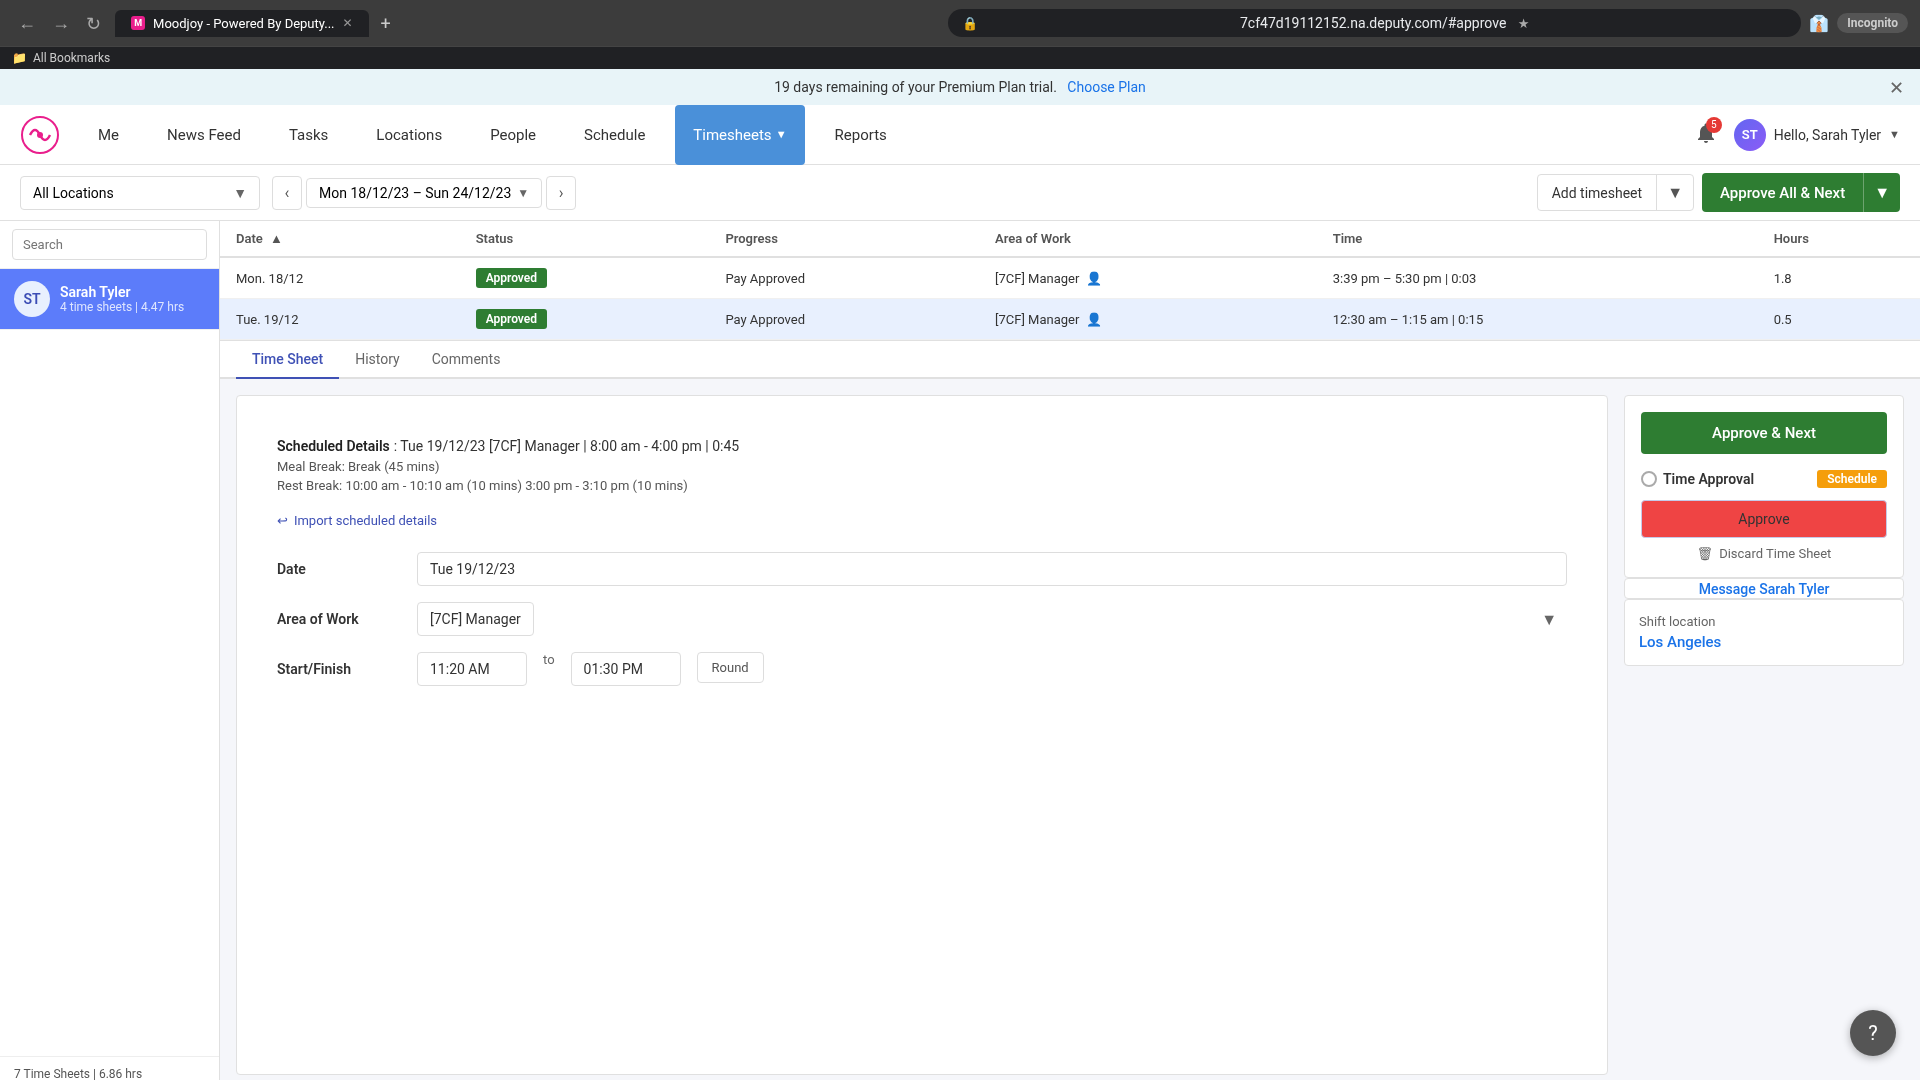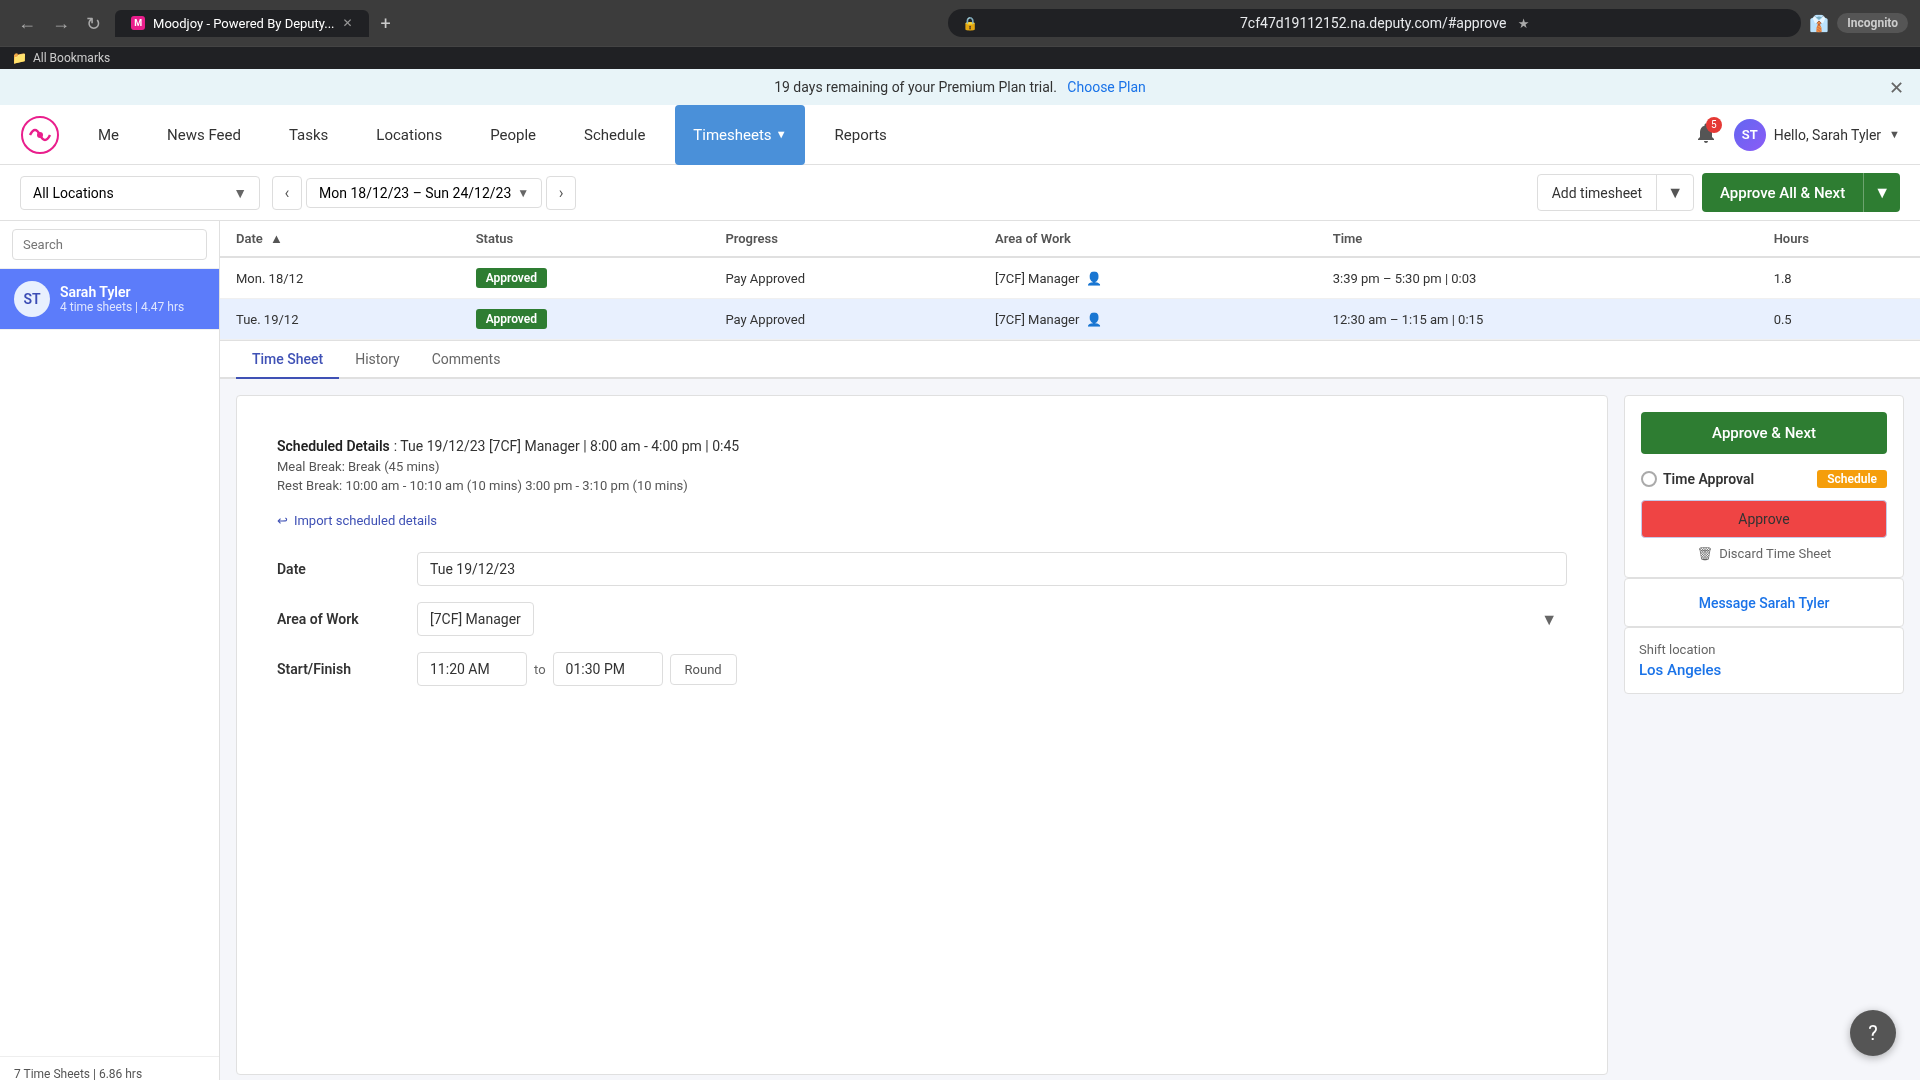--- a/index.html
+++ b/index.html
@@ -99,36 +99,36 @@
     .scheduled-details span { font-size: 14px; color: #333; }
     .scheduled-sub { font-size: 13px; color: #555; margin-top: 4px; }
     .import-btn { display: flex; align-items: center; gap: 6px; color: #3f51b5; font-size: 13px; cursor: pointer; margin-top: 12px; }
 
     .form-row { display: flex; align-items: center; margin-bottom: 16px; }
     .form-label { width: 140px; font-size: 14px; font-weight: 600; color: #333; flex-shrink: 0; }
     .form-input { flex: 1; border: 1px solid #ddd; border-radius: 4px; padding: 8px 12px; font-size: 14px; color: #333; background: #fff; outline: none; }
     .form-select { flex: 1; border: 1px solid #ddd; border-radius: 4px; padding: 8px 12px; font-size: 14px; color: #333; background: #fff; outline: none; appearance: none; position: relative; }
     .select-wrapper { flex: 1; position: relative; }
     .select-arrow { position: absolute; right: 10px; top: 50%; transform: translateY(-50%); color: #666; pointer-events: none; }
-    .time-row { display: flex; align-items: center; gap: 7px; flex: 1; }
+    .time-row { display: flex; align-items: flex-start; gap: 16px; flex: 1; }
     .time-input { border: 1px solid #ddd; border-radius: 4px; padding: 8px 12px; font-size: 14px; color: #333; width: 110px; outline: none; }
     .to-label { font-size: 13px; color: #666; }
     .round-btn { background: none; border: 1px solid #ddd; border-radius: 4px; padding: 7px 14px; font-size: 13px; color: #555; cursor: pointer; }
 
     
     .approve-panel { background: #fff; border-radius: 4px; border: 1px solid #e0e0e0; padding: 16px; }
     .approve-next-btn { width: 100%; background: #2e7d32; color: #fff; border: none; border-radius: 4px; padding: 12px; font-size: 15px; font-weight: 500; cursor: pointer; margin-bottom: 16px; }
     .time-approval-row { display: flex; align-items: center; justify-content: space-between; margin-bottom: 12px; }
     .time-approval-label { display: flex; align-items: center; gap: 6px; font-size: 14px; font-weight: 600; color: #333; }
     .radio-circle { width: 16px; height: 16px; border-radius: 50%; border: 2px solid #aaa; display: inline-block; }
     .pending-badge { background: #f59e0b; color: #fff; padding: 2px 10px; border-radius: 3px; font-size: 12px; font-weight: 600; }
     .approve-btn { width: 100%; background: #ef4444; color: #333; border: 1px solid #c5cae9; border-radius: 4px; padding: 10px; font-size: 14px; cursor: pointer; margin-bottom: 8px; }
     .discard-row { display: flex; align-items: center; gap: 6px; font-size: 13px; color: #666; cursor: pointer; justify-content: center; }
 
-    .message-panel { background: #fff; border-radius: 4px; border: 1px solid #e0e0e0; padding: 14px; text-align: center; }
+    .message-panel { background: #fff; border-radius: 4px; border: 1px solid #e0e0e0; text-align: center; }
     .message-btn { color: #1a73e8; font-size: 14px; font-weight: 500; cursor: pointer; background: none; border: none; }
 
     .shift-location-panel { background: #fff; border-radius: 4px; border: 1px solid #e0e0e0; padding: 14px; }
     .shift-location-title { font-size: 13px; color: #666; margin-bottom: 4px; }
     .shift-location-value { font-size: 15px; font-weight: 500; color: #1a73e8; cursor: pointer; }
 
     .help-btn { position: fixed; bottom: 24px; right: 24px; width: 46px; height: 46px; border-radius: 50%; background: #555; color: #fff; display: flex; align-items: center; justify-content: center; font-size: 20px; cursor: pointer; box-shadow: 0 2px 8px rgba(0,0,0,0.3); }
     .table-scroll { position: relative; }
   </style>
 </head>

